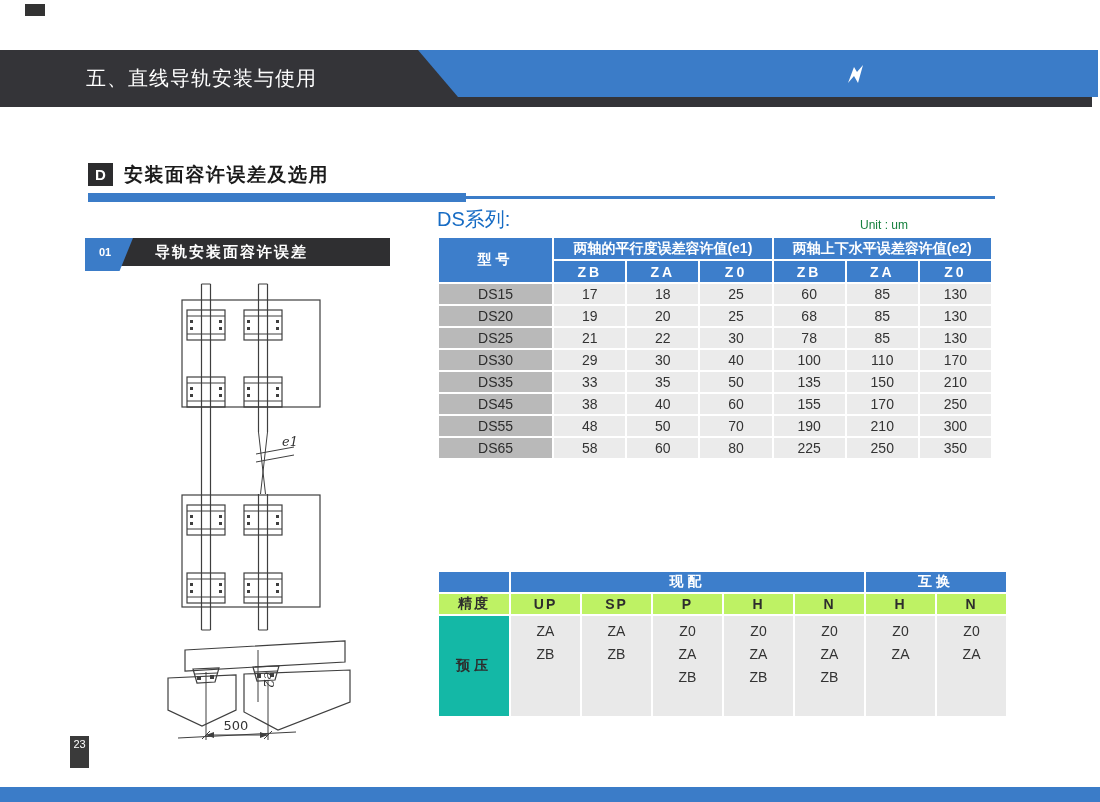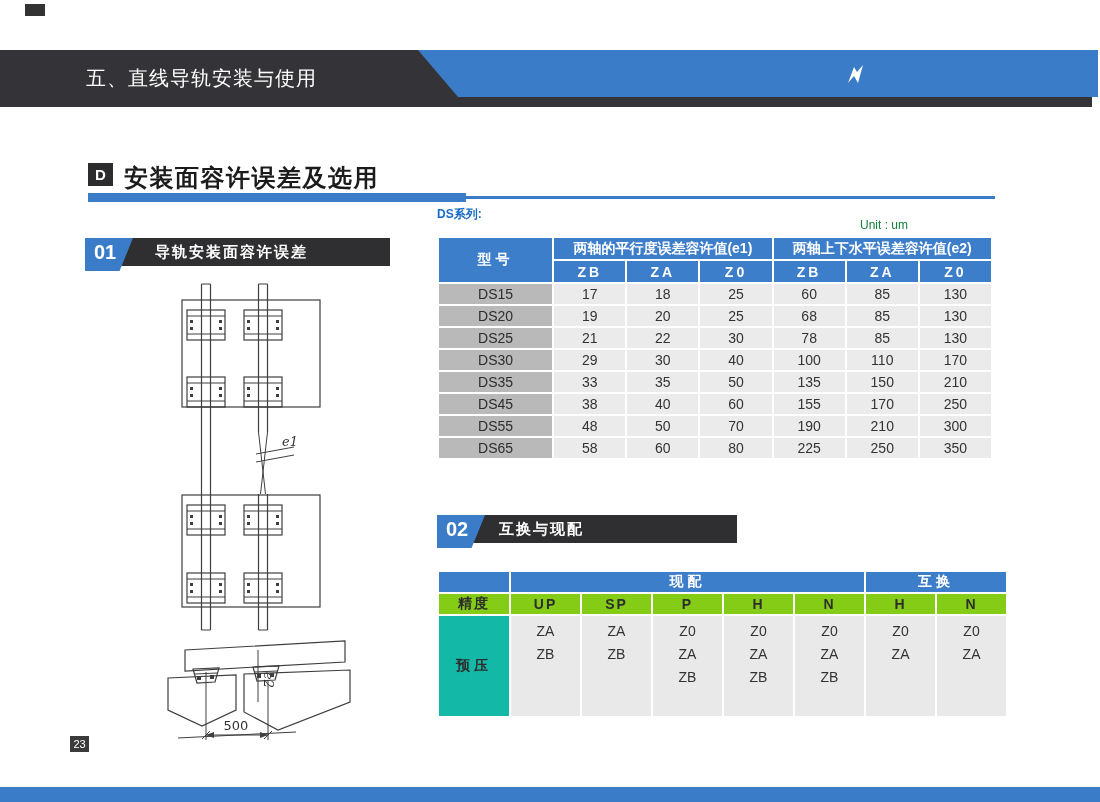--- a/index.html
+++ b/index.html
@@ -15,63 +15,63 @@
   .header-blue{left:418px;top:50px;width:680px;height:47px;background:#3b7cc8;
                clip-path:polygon(0 0,100% 0,100% 100%,40px 100%);}
   .header-title{left:86px;top:50px;height:57px;line-height:57px;color:#fff;
                 font-size:20px;font-weight:normal;letter-spacing:1px;}
   .logo{left:845px;top:59px;height:30px;display:flex;align-items:center;gap:5px;color:#fff;}
   .logo-text{font-size:17px;font-weight:bold;letter-spacing:.5px;}
 
   
   .sec-letter{left:88px;top:163px;width:25px;height:23px;background:#2c2c2e;color:#fff;
               font-size:15px;font-weight:bold;text-align:center;line-height:23px;}
-  .sec-title{left:124px;top:162px;font-size:24px;font-weight:bold;color:#1b1b1b;letter-spacing:1.5px;}
+  .sec-title{left:124px;top:162px;font-size:19px;font-weight:bold;color:#1b1b1b;letter-spacing:1.5px;}
   .rule-thick{left:88px;top:193px;width:378px;height:9px;background:#3b7cc8;}
   .rule-thin{left:466px;top:196px;width:529px;height:3px;background:#3b7cc8;}
 
-  .ds-label{left:437px;top:206px;font-size:12px;font-weight:bold;color:#176cc4;}
+  .ds-label{left:437px;top:206px;font-size:20px;font-weight:normal;color:#176cc4;}
   .unit-label{left:860px;top:218px;width:133px;text-align:left;font-size:12px;color:#15803d;}
 
   
   .num-bar{position:absolute;height:28px;background:#2f2f31;}
   .num-tab{position:absolute;left:0;top:0;width:48px;height:33px;background:#3b7cc8;
            clip-path:polygon(0 0,100% 0,72% 100%,0 100%);}
   .num-idx{position:absolute;left:0;top:0;width:40px;text-align:center;line-height:28px;
-           color:#fff;font-size:20px;font-weight:bold;}
+           color:#fff;font-size:11px;font-weight:bold;}
   .num-lbl{position:absolute;top:0;line-height:28px;color:#fff;font-size:15px;
            font-weight:bold;letter-spacing:2px;}
   #bar01{left:85px;top:238px;width:305px;} #bar01 .num-lbl{left:70px;}
   #bar02{left:437px;top:515px;width:300px;} #bar02 .num-lbl{left:62px;}
 
   
   table{border-collapse:separate;border-spacing:2px;table-layout:fixed;}
   th,td{text-align:center;padding:0;font-size:14px;overflow:hidden;}
   .t1{left:437px;top:236px;width:556px;}
   .t1 th{background:#3d7ecb;color:#fff;font-weight:bold;height:21px;}
   .t1 .sub{letter-spacing:3px;}
   .t1 td{background:#ebebeb;color:#333;height:20px;}
   .t1 td.model{background:#b9b9b9;color:#2d2d2d;margin-top:8px;}
   .cn{letter-spacing:4px;}
   .t2{left:437px;top:570px;width:556px;}
   .t2 th.blue{background:#3d7ecb;color:#fff;font-weight:bold;height:20px;letter-spacing:4px;}
-  .t2 th.gray{background:#84cc16;color:#2d2d2d;font-weight:bold;height:20px;letter-spacing:2px;}
+  .t2 th.gray{background:#bef264;color:#2d2d2d;font-weight:bold;height:20px;letter-spacing:2px;}
   .t2 td.stack{background:#e9e9e9;vertical-align:top;height:96px;padding-top:4px;}
   .t2 td.rowlabel{background:#14b8a6;color:#2d2d2d;font-weight:bold;letter-spacing:4px;}
   .line{line-height:23px;font-size:14px;color:#333;}
 
   
   .diagram{left:148px;top:282px;}
   .dg{stroke:#3f3f3f;fill:none;stroke-width:1.2;}
   .dgt{stroke:#3f3f3f;fill:none;stroke-width:1;}
   .dgf{fill:#3f3f3f;stroke:none;}
   .dlabel{font-family:"DejaVu Serif",serif;font-style:italic;font-size:13px;fill:#333;}
   .dnum{font-family:"DejaVu Sans",sans-serif;font-size:13px;fill:#333;}
 
-  .page-badge{left:70px;top:736px;width:19px;height:16px;background:#3a3a3a;color:#fff;
+  .page-badge{left:70px;top:736px;width:19px;height:32px;background:#3a3a3a;color:#fff;
               font-size:11px;text-align:center;line-height:16px;}
   .bottom-bar{left:0;top:787px;width:1100px;height:15px;background:#3b7cc8;}
 </style>
 </head>
 <body>
 
 <div class="page">
 
   <div class="abs top-mark"></div>
 
@@ -321,25 +321,20 @@
           <td>58</td>
           <td>60</td>
           <td>80</td>
           <td>225</td>
           <td>250</td>
           <td>350</td>
         </tr>
   </tbody>
     </table>
 
-  <div class="num-bar" id="bar02">
-    <span class="num-tab"></span>
-    <span class="num-idx">02</span>
-    <span class="num-lbl">互换与现配</span>
-  </div>
 
   <table class="abs t2">
     <colgroup>
         <col style="width:70px">
         <col style="width:69px">
         <col style="width:69px">
         <col style="width:69px">
         <col style="width:69px">
         <col style="width:69px">
         <col style="width:69px">

